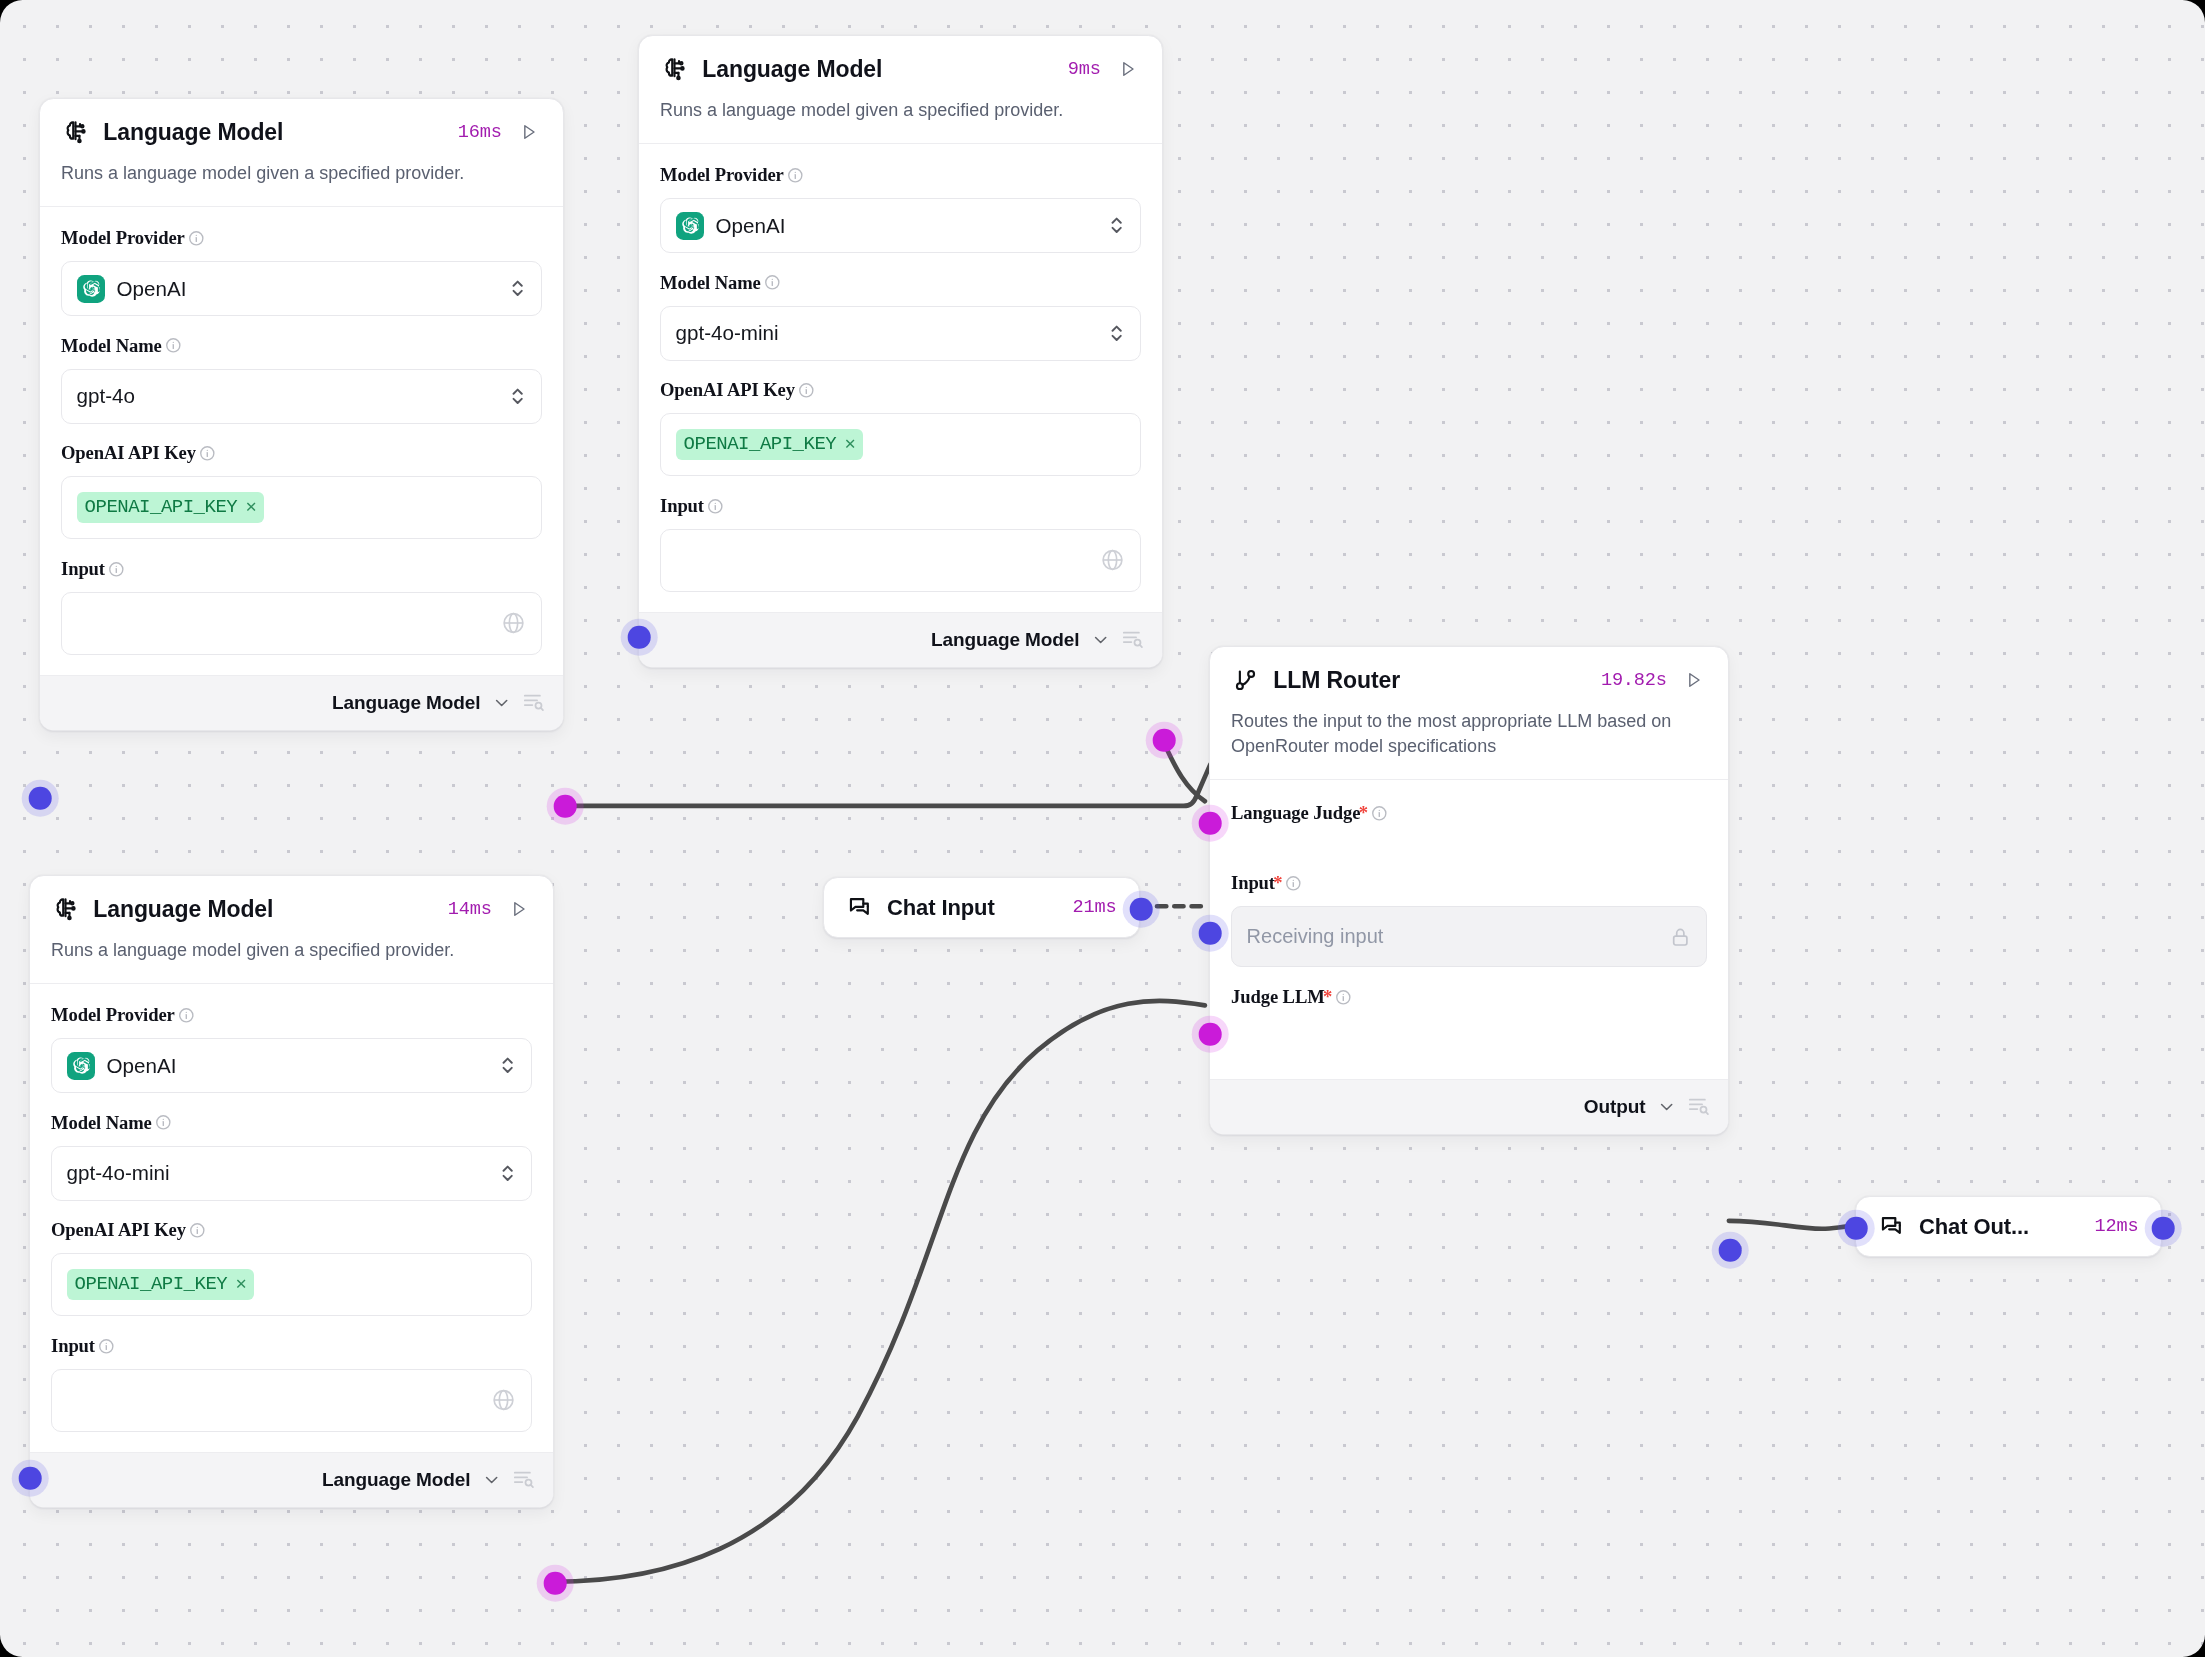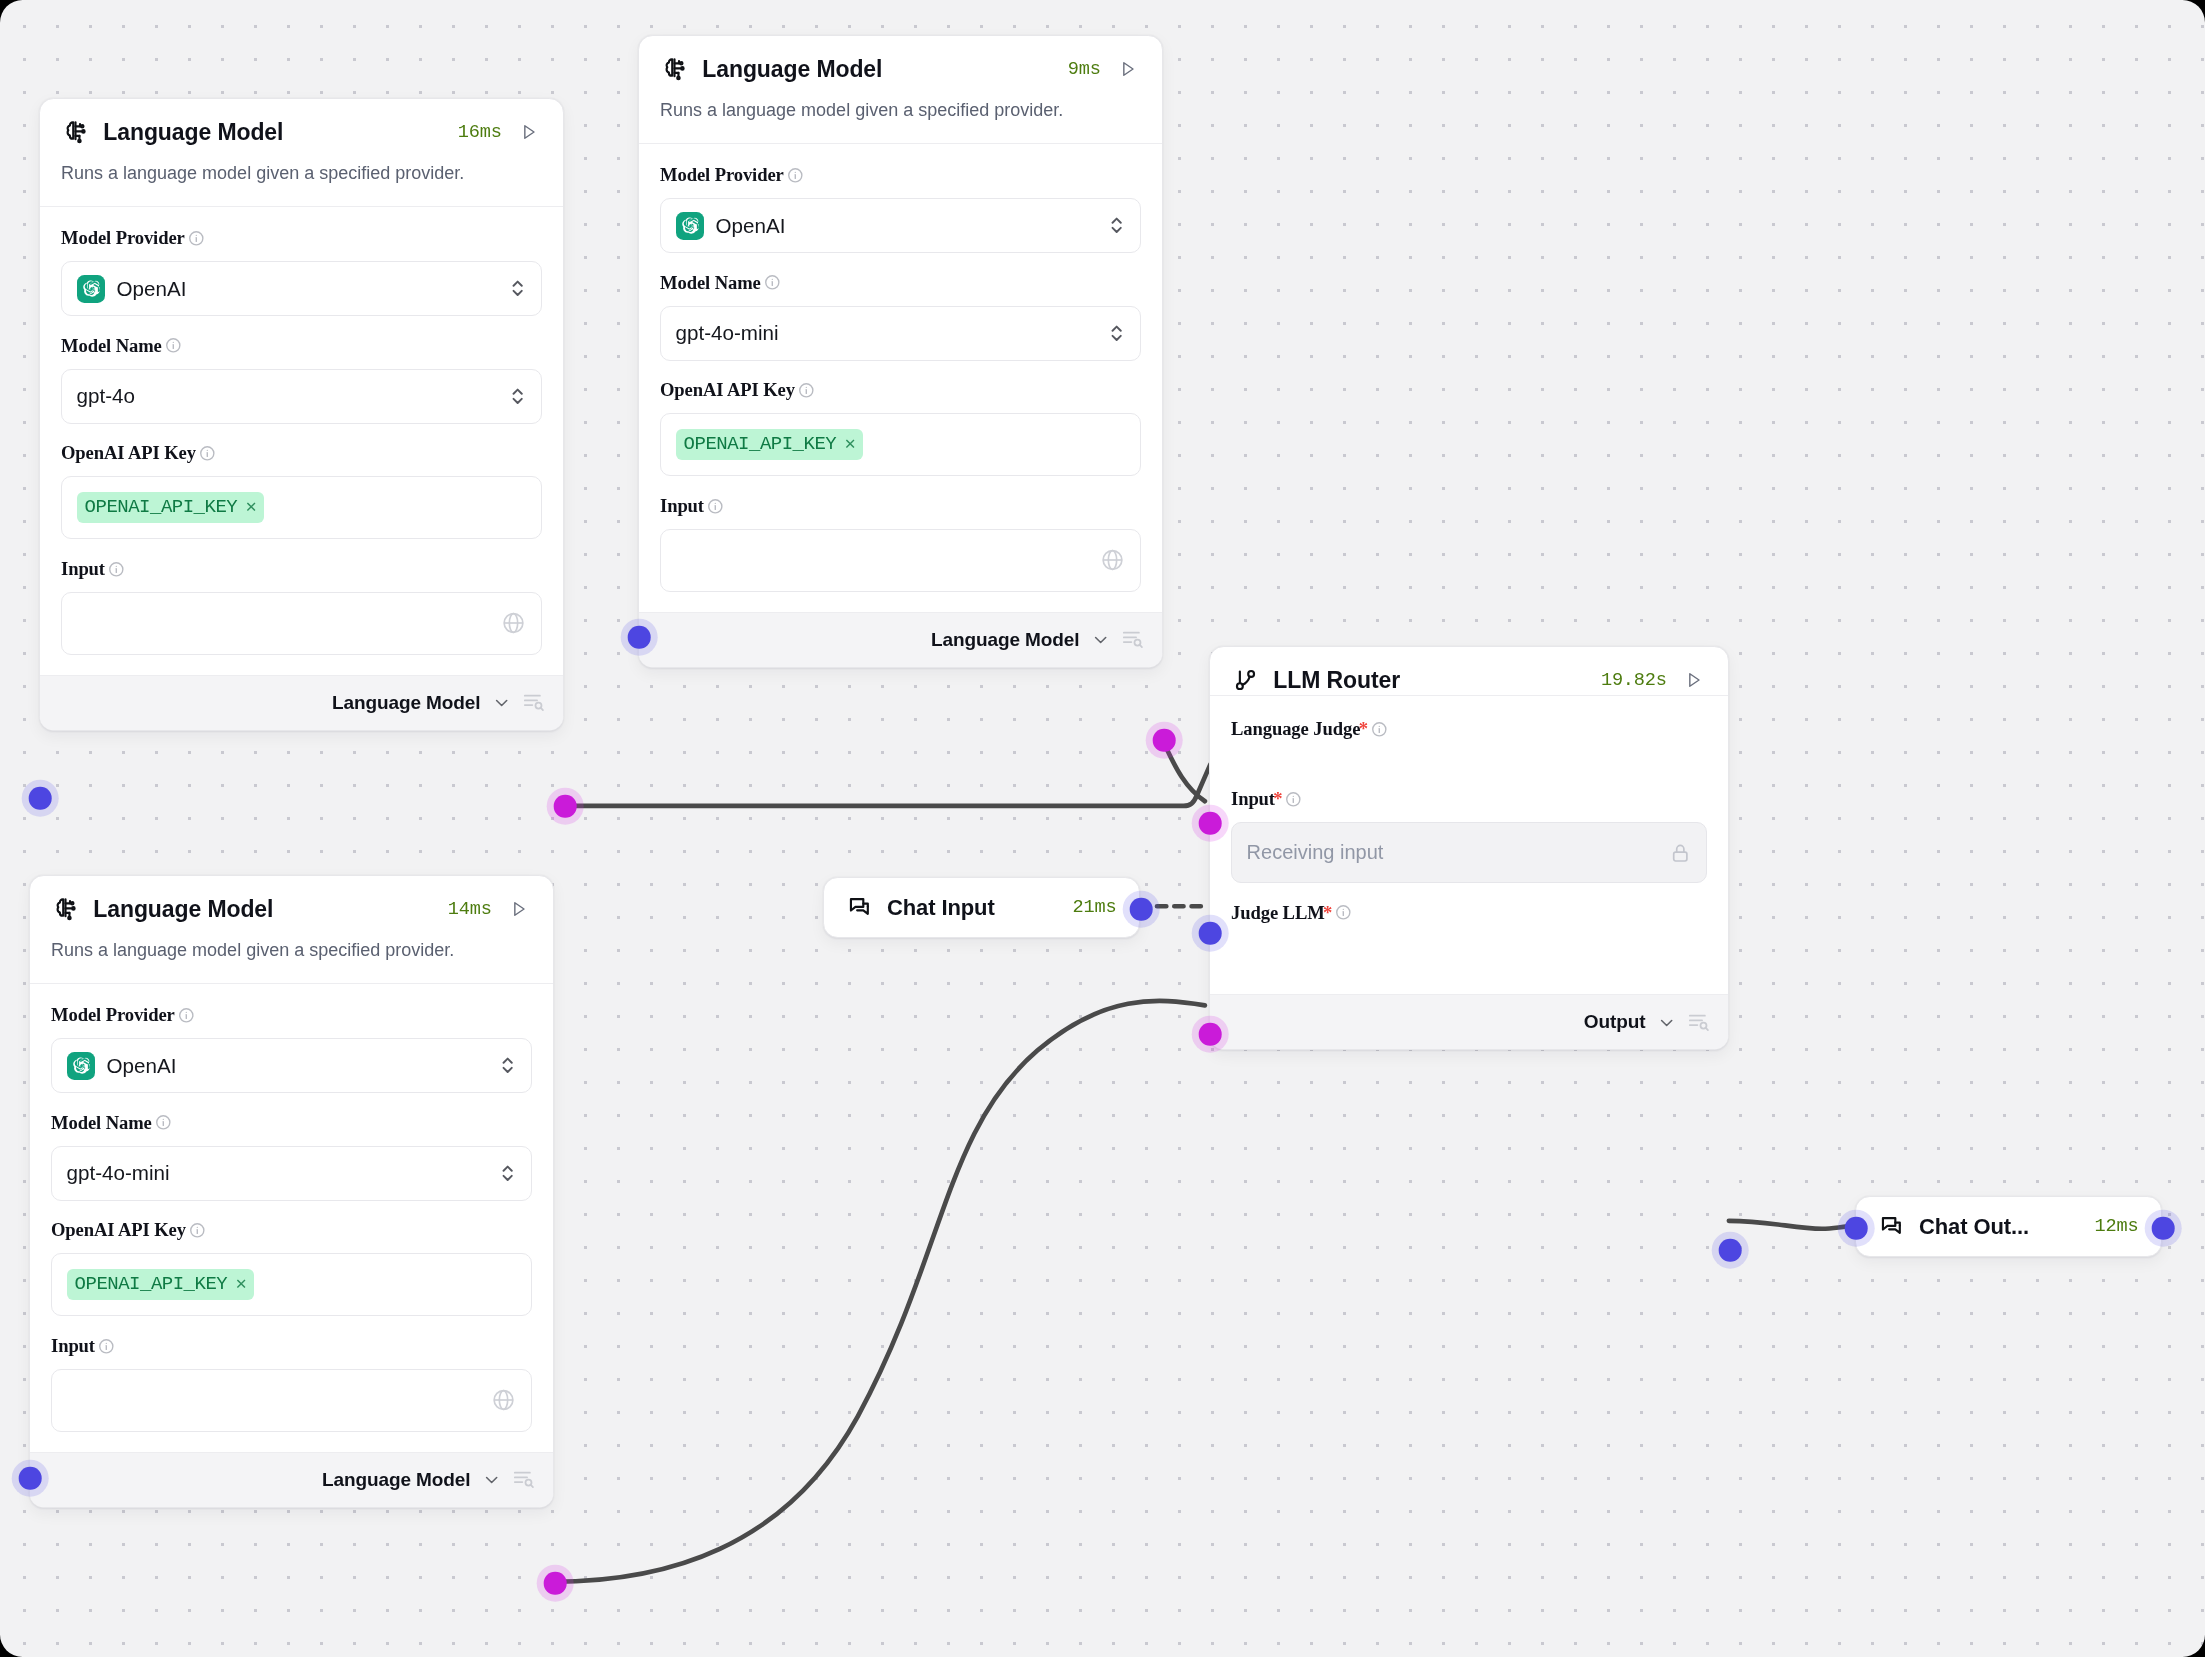--- a/index.html
+++ b/index.html
@@ -34,21 +34,21 @@
   .head-row { display: flex; align-items: center; gap: 13.3px; }
   .node-icon { width: 29px; height: 29px; flex: 0 0 29px; display:flex; align-items:center; justify-content:center; color:#0f1115; }
   .node-icon svg { width: 27px; height: 27px; display:block; }
   .node-title {
     font-size: 23px; font-weight: 700; color: #10121a;
     letter-spacing: -0.1px; white-space: nowrap; flex: 1 1 auto;
     overflow: hidden; text-overflow: ellipsis;
   }
   .node-time {
     font-family: "Liberation Mono", monospace;
-    font-size: 18.6px; color: #4d7c0f; white-space: nowrap; letter-spacing: -0.2px;
+    font-size: 18.6px; color: #a21caf; white-space: nowrap; letter-spacing: -0.2px;
   }
   .play-btn { width: 27px; height: 27px; flex:0 0 27px; display:flex; align-items:center; justify-content:center; }
   .play-btn svg { width: 20px; height: 20px; }
   .node-desc {
     margin-top: 14.6px; padding-bottom: 20px;
     font-size: 18px; line-height: 1.38; color: #5a6070; font-weight: 400;
   }
   .node-body { border-top: 1.3px solid #ededf0; padding: 20px 21px 17.3px 21px; }
 
   .field { margin-bottom: 18.6px; }
@@ -587,20 +587,21 @@
           </svg>
         </span>
         <span class="node-title">LLM Router</span>
         <span class="node-time">19.82s</span>
         <span class="play-btn">
           <svg viewBox="0 0 24 24" fill="none" stroke="#6a6f7d" stroke-width="1.7" stroke-linejoin="round">
               <path d="M7 4.5l11 7.5-11 7.5z"></path>
             </svg>
         </span>
       </div>
+      <div class="node-desc">Routes the input to the most appropriate LLM based on OpenRouter model specifications</div>
     </div>
     <div class="node-body" style="padding-top:22.6px; padding-bottom:22.6px;">
 
       <div class="field" style="margin-bottom:48px;">
         <div class="field-label" style="margin-bottom:0;">
           <span>Language Judge</span>
           <span class="req">*</span>
           <span class="info-ico">
             <svg viewBox="0 0 24 24" fill="none" stroke="#6e7380" stroke-width="2">
                 <circle cx="12" cy="12" r="9.5"></circle>

